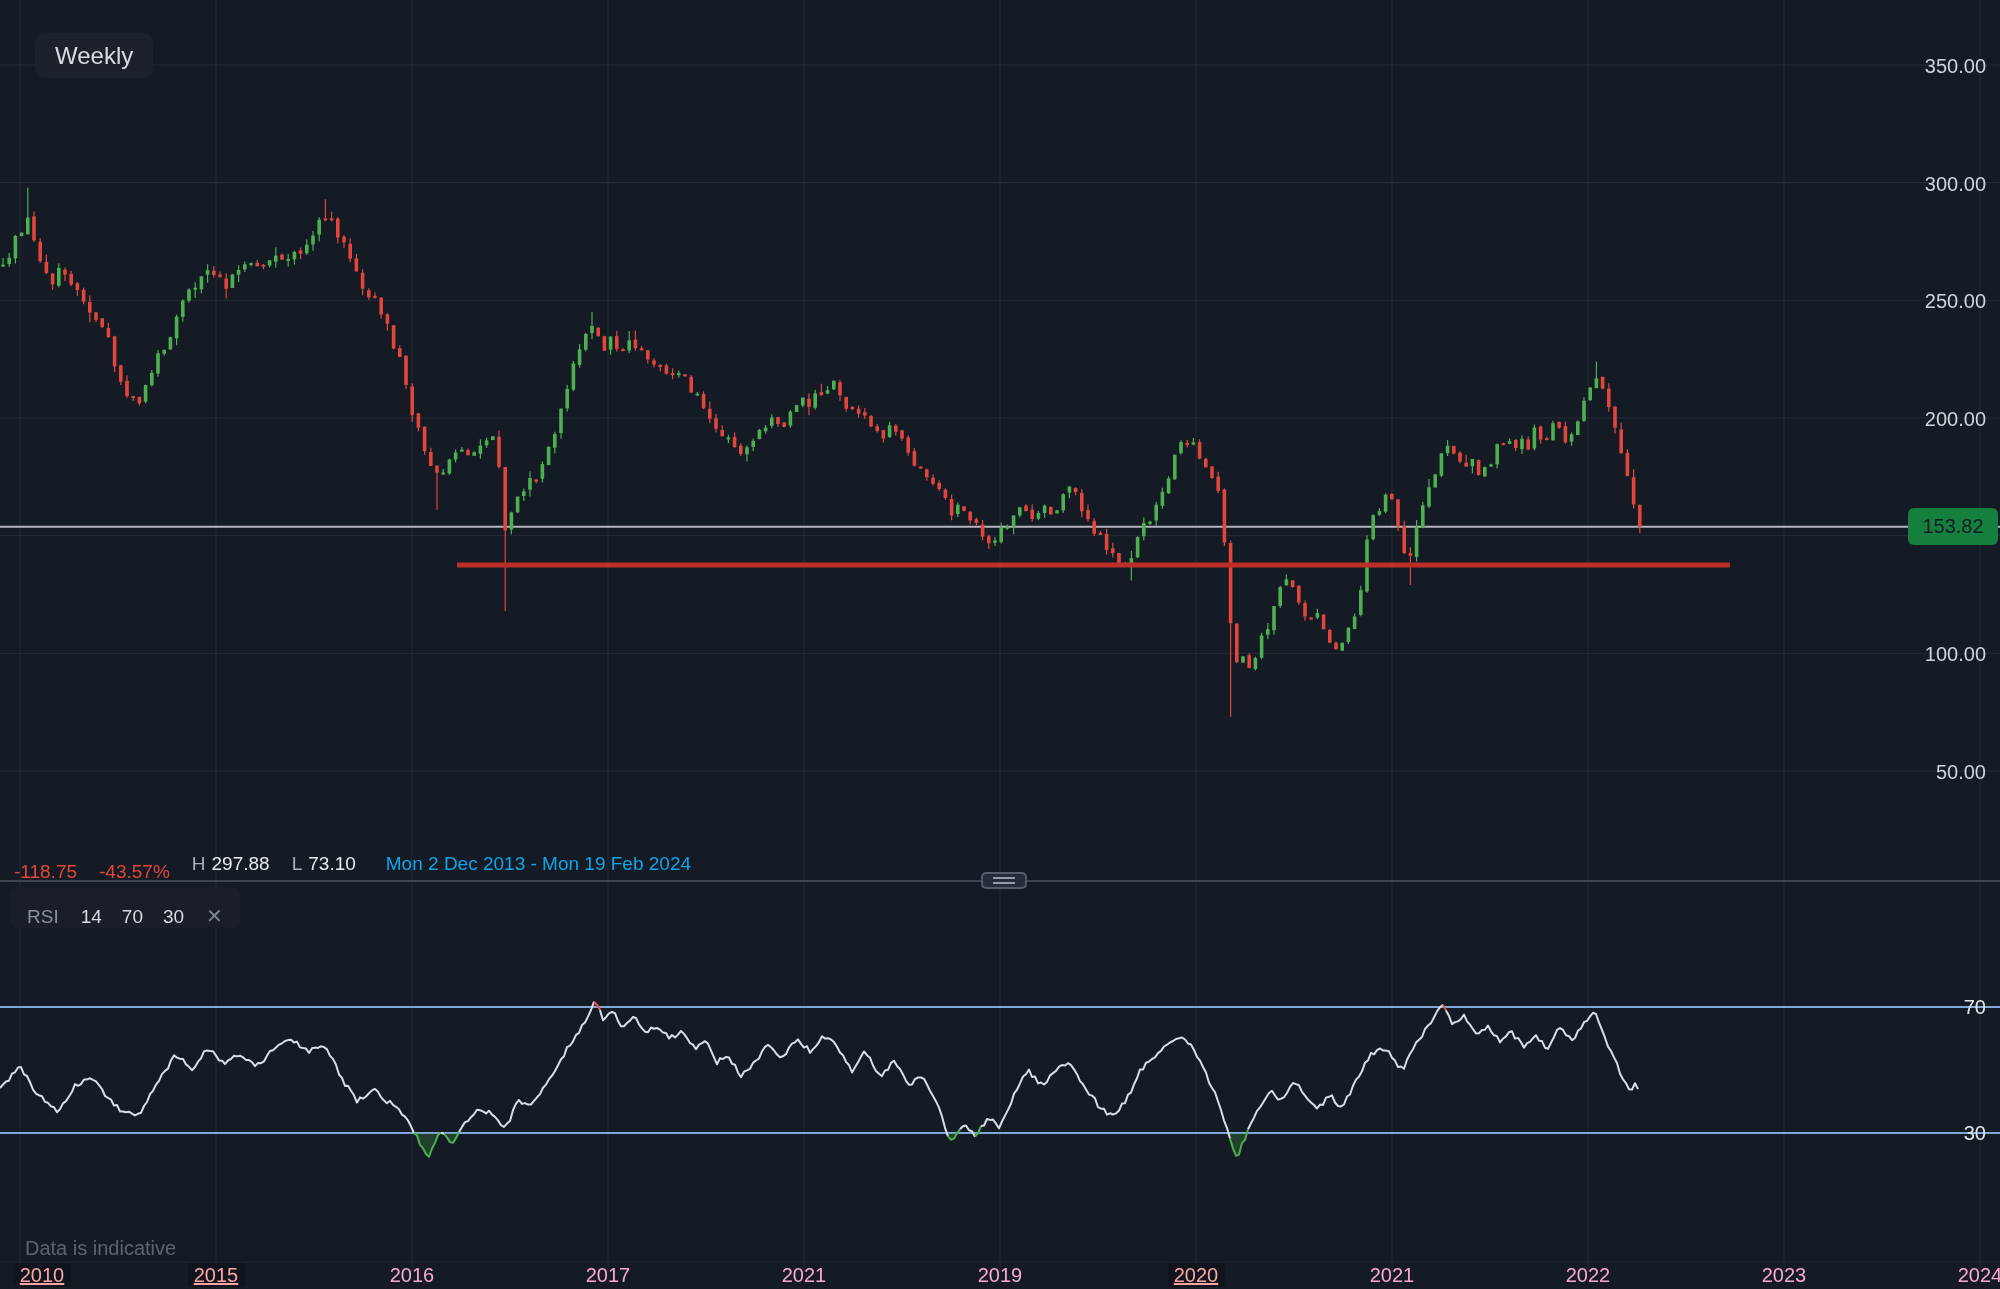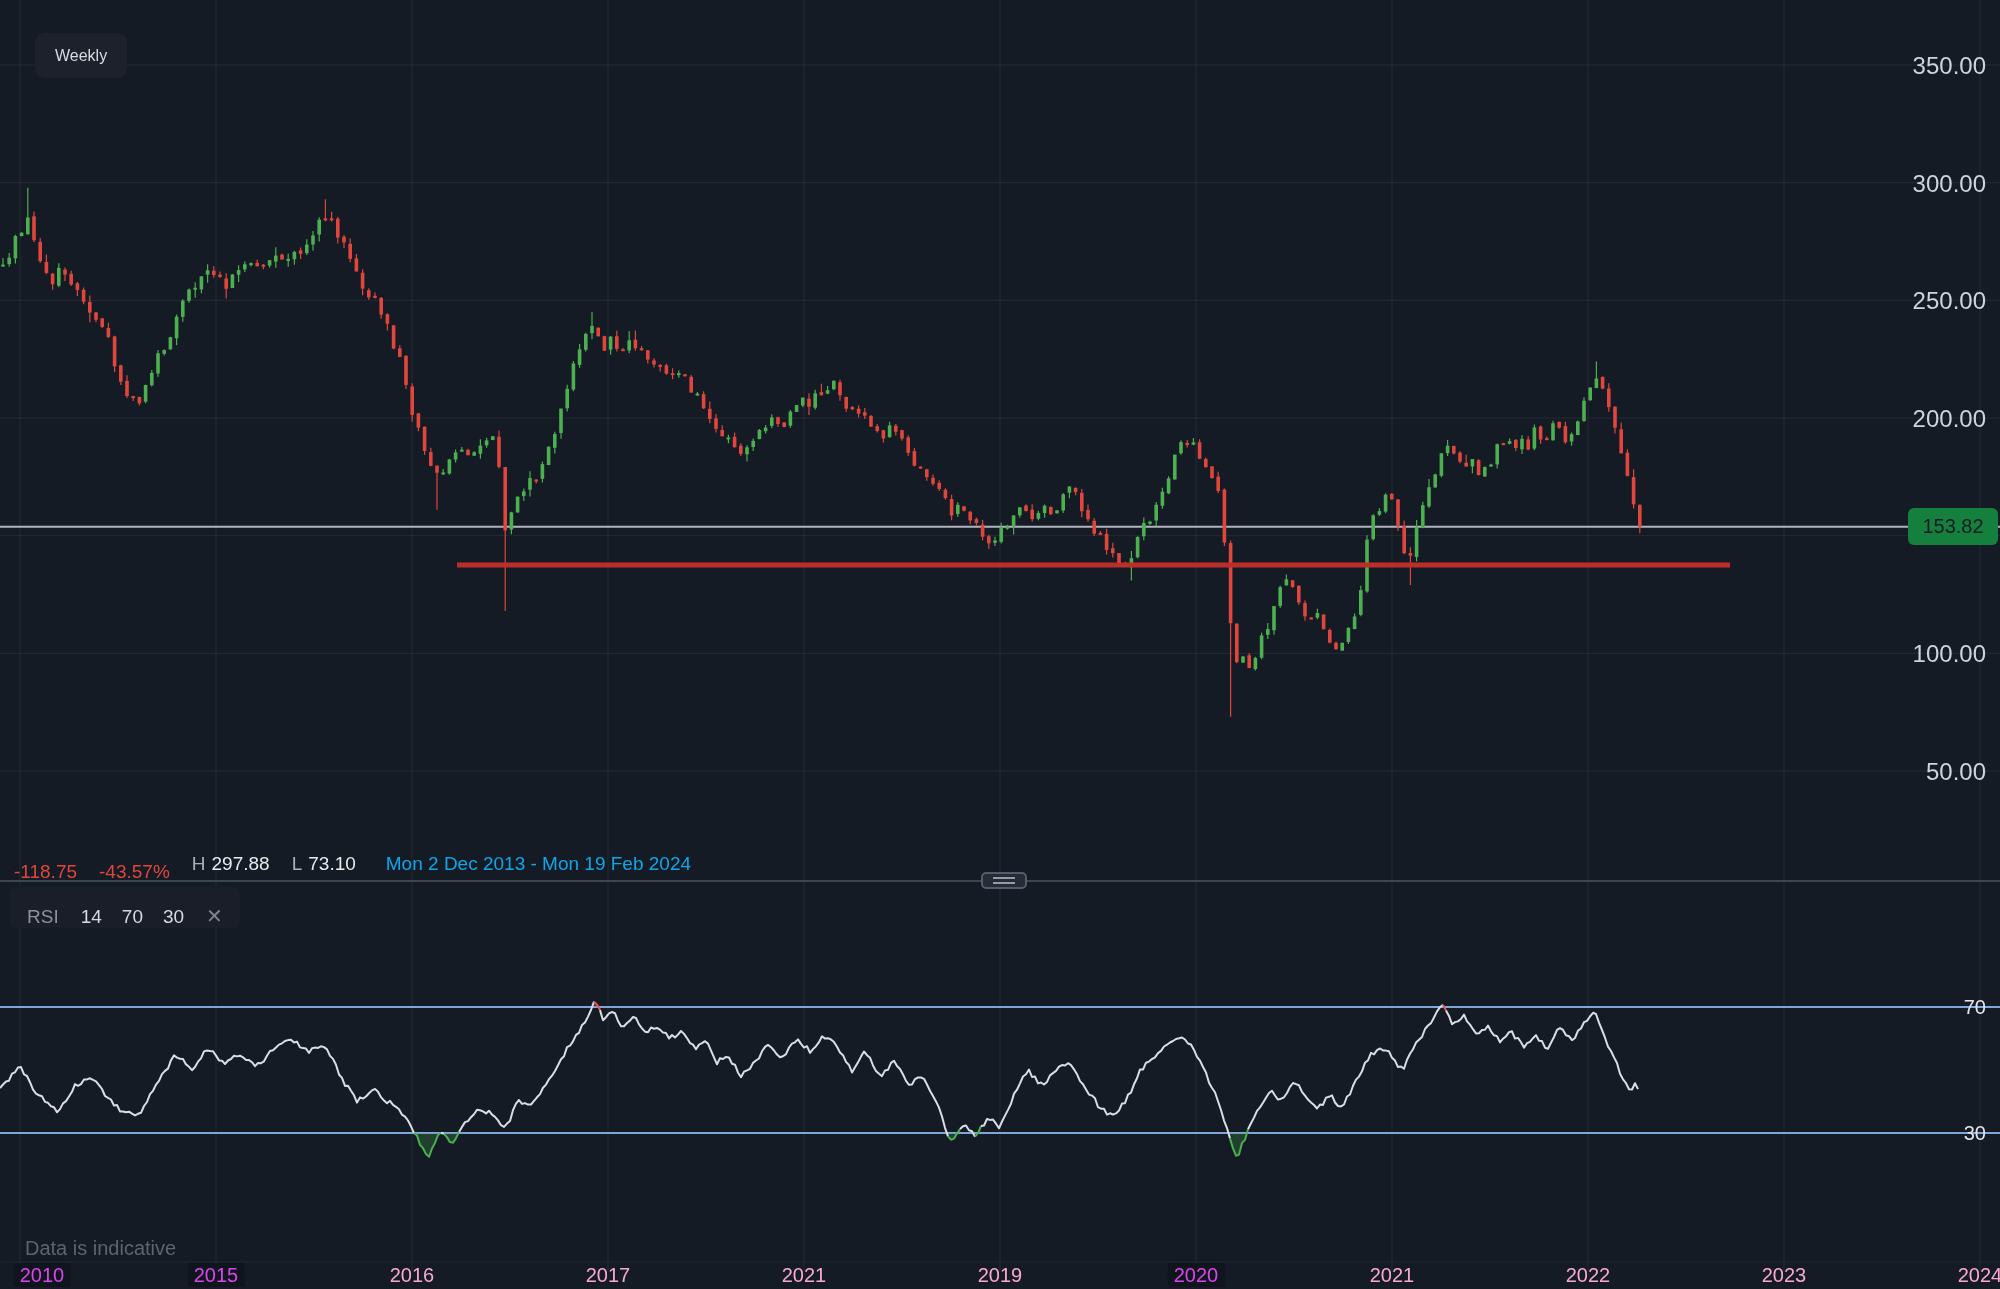--- a/index.html
+++ b/index.html
@@ -1,21 +1,21 @@
 <!DOCTYPE html>
 <html><head>
 <meta charset="utf-8">
 <style>
   html,body{margin:0;padding:0;background:#0e1219;}
   .stage{position:relative;width:2000px;height:1289px;background:#151b24;overflow:hidden;
          font-family:"Liberation Sans","DejaVu Sans",sans-serif;-webkit-font-smoothing:antialiased;}
   svg#chart{position:absolute;left:0;top:0;}
   
   .chip{position:absolute;left:35px;top:33px;height:45px;padding:0 20px;border-radius:9px;
-        background:#1c212c;color:#d8dbe1;font-size:16px;display:flex;align-items:center;}
+        background:#1c212c;color:#d8dbe1;font-size:24px;display:flex;align-items:center;}
   
   .stats{position:absolute;left:14px;top:851px;height:26px;display:flex;align-items:center;
          font-size:19px;white-space:nowrap;}
   .stats .red{color:#e0463c;margin-right:22px;margin-top:16px;}
   .stats .pair{margin-right:22px;}
   .stats .lbl{color:#aab0bb;margin-right:6px;}
   .stats .val{color:#e8eaee;}
   .stats .range{color:#0ea5e9;margin-left:8px;}
   
   .divider{position:absolute;left:0;top:880px;width:2000px;height:2px;background:#3d4452;}
@@ -24,28 +24,28 @@
           display:flex;flex-direction:column;justify-content:center;align-items:center;gap:3px;}
   .handle i{display:block;width:22px;height:2px;background:#959ba6;}
   
   .legend{position:absolute;left:10px;top:887px;height:41px;padding:0 17px;border-radius:7px;
           background:#1a1e28;display:flex;align-items:flex-end;font-size:19px;}
   .legend .lname{color:#8b919e;margin-right:22px;}
   .legend .lv{color:#d6dae1;margin-right:20px;}
   .legend .lclose{color:#7d8491;font-size:20px;margin-left:2px;cursor:pointer;}
   
   .plabel{position:absolute;right:14px;width:120px;text-align:right;height:22px;line-height:22px;
-          color:#ced3dc;font-size:24px;}
+          color:#ced3dc;font-size:20px;}
   .rlabel{position:absolute;right:14px;width:120px;text-align:right;height:22px;line-height:22px;
           color:#e2e6ec;font-size:20px;}
   .ptag{position:absolute;left:1908px;top:508px;width:90px;height:37px;border-radius:6px;
         background:#15803d;color:#161b26;font-size:20px;display:flex;align-items:center;justify-content:center;}
   .year{position:absolute;top:1263px;transform:translateX(-50%);color:#f9a8d4;font-size:20px;
         height:24px;line-height:24px;padding:0 6px;}
-  .year.boxed{background:#10141c;color:#d946ef;border-radius:3px;}
+  .year.boxed{background:#10141c;color:#fca5a5;border-radius:3px;text-decoration:underline;}
   .watermark{position:absolute;left:25px;top:1237px;color:#5d6470;font-size:20px;}
 </style>
 </head>
 <body>
 
 <div class="stage">
 
   <svg id="chart" width="2000" height="1289">
       <g>
         <line x1="20" y1="0" x2="20" y2="1272" stroke="rgba(150,160,180,0.12)" stroke-width="1"></line>

